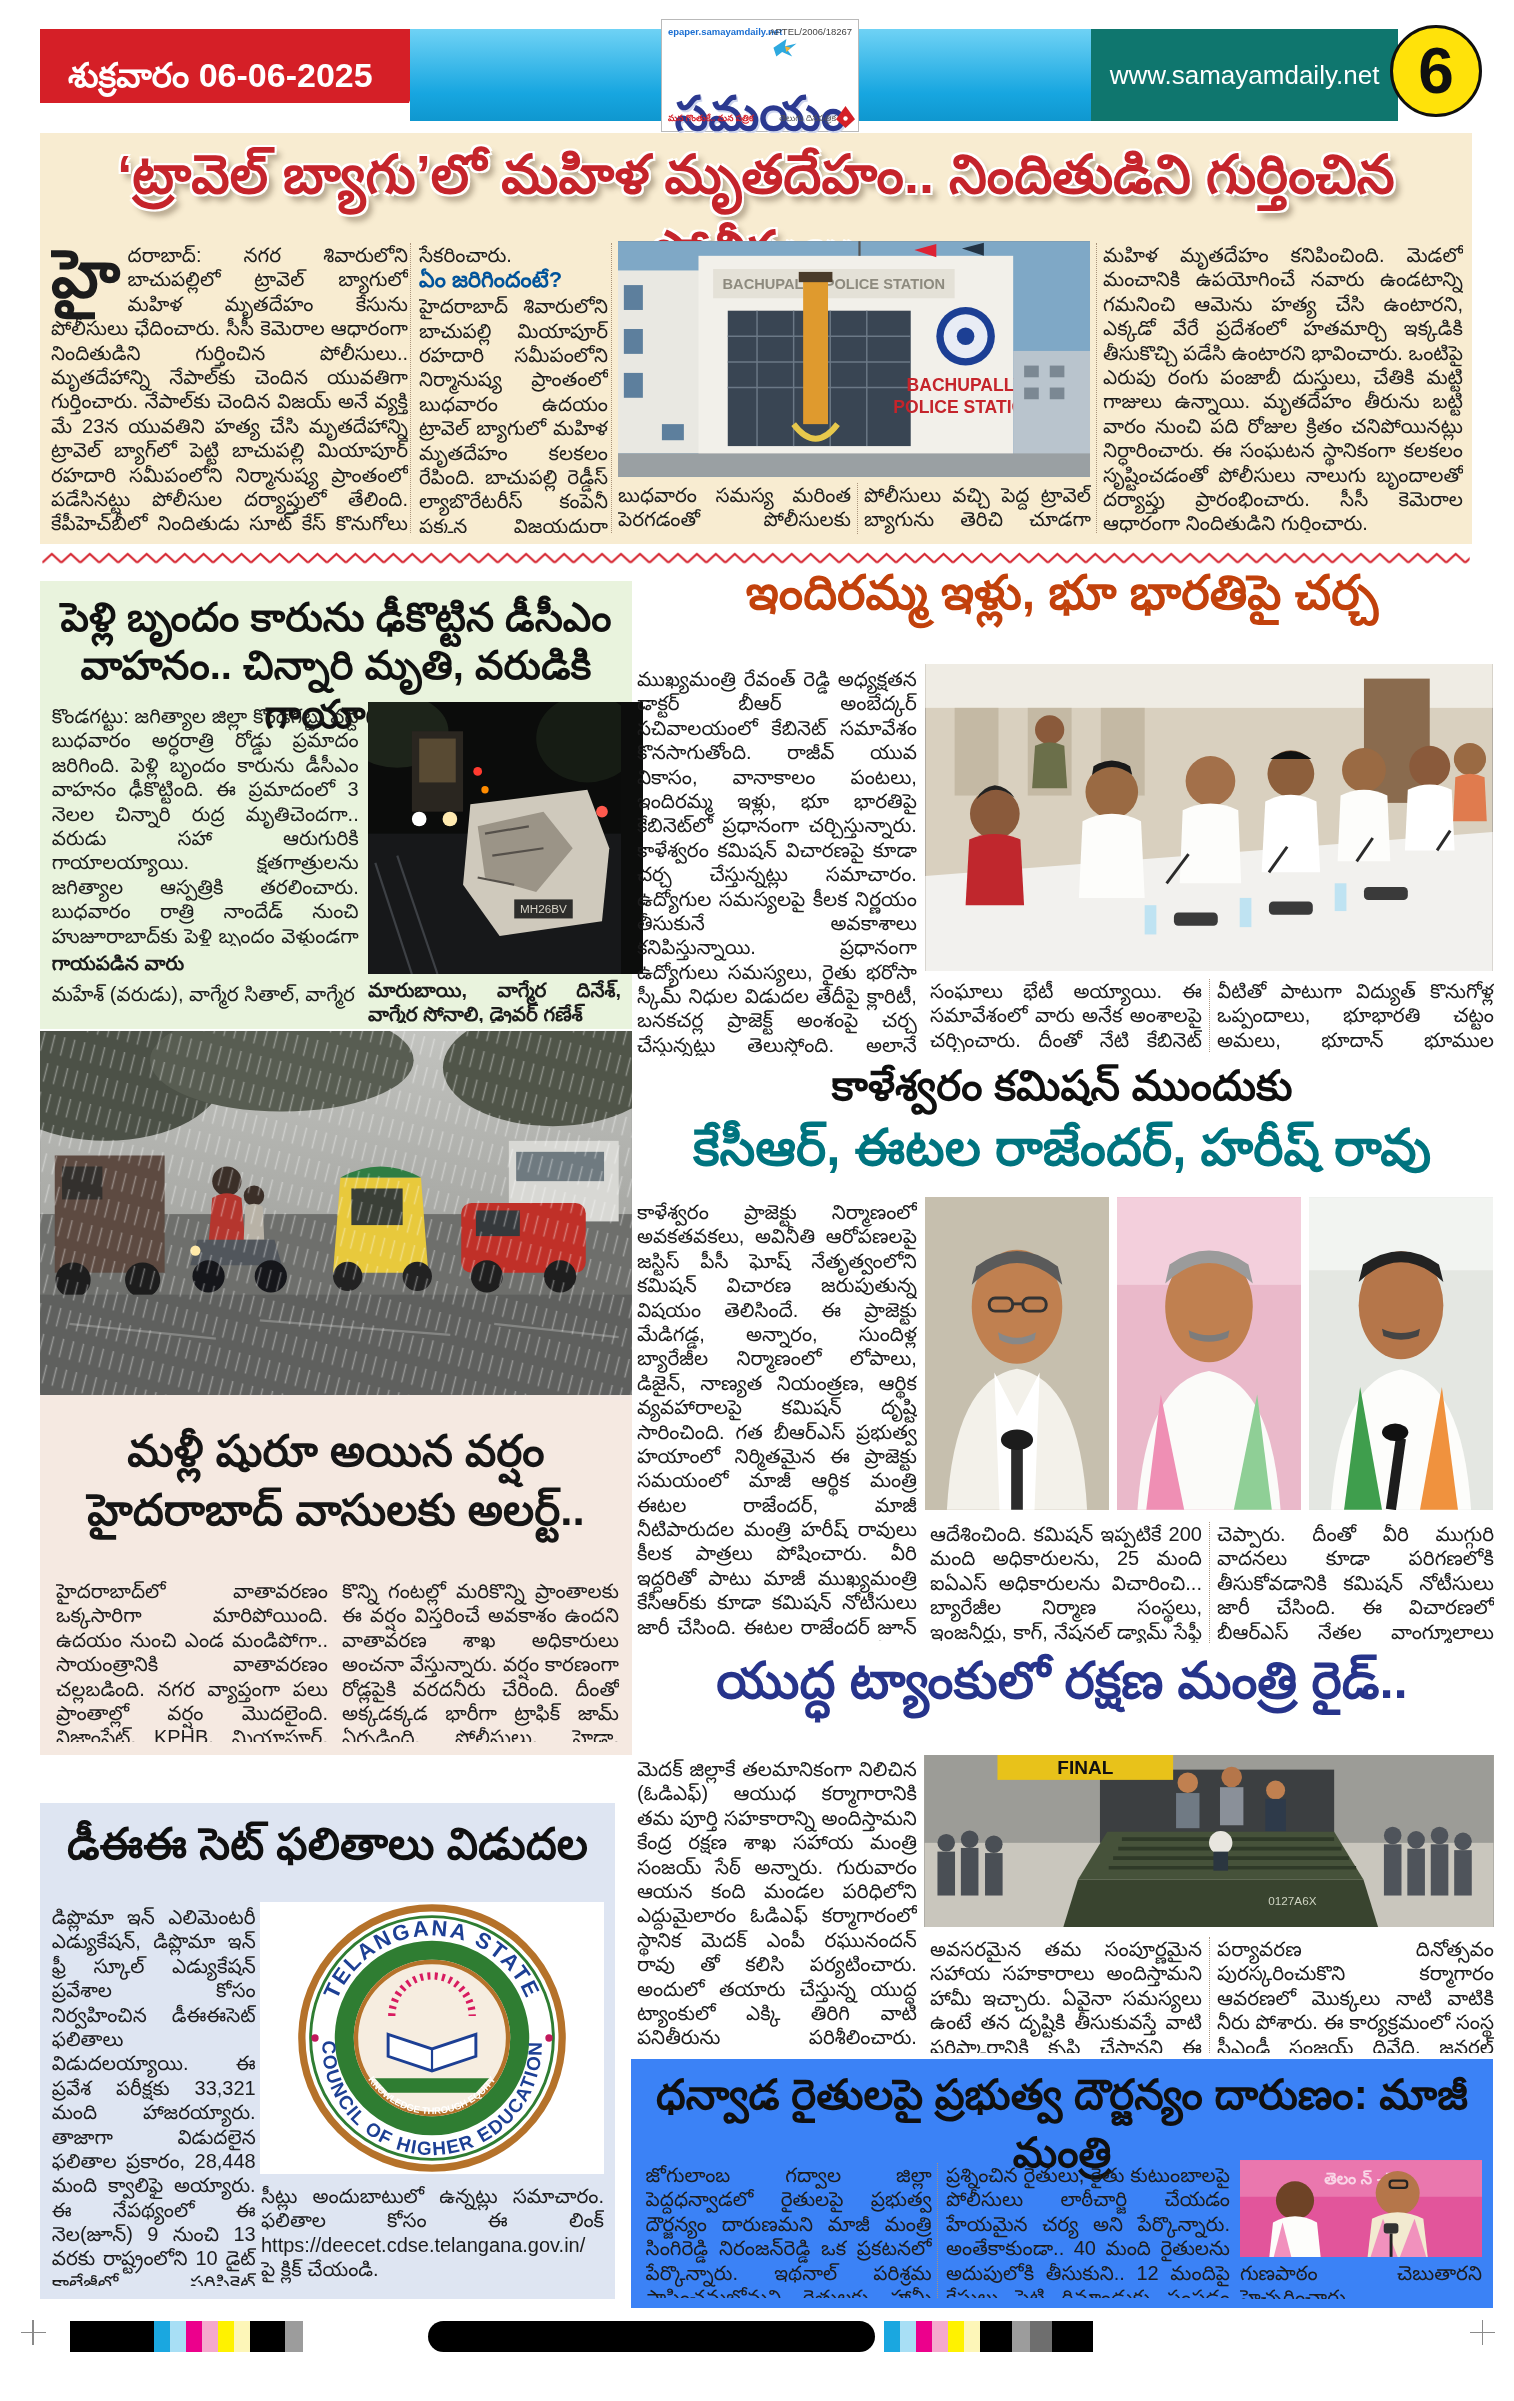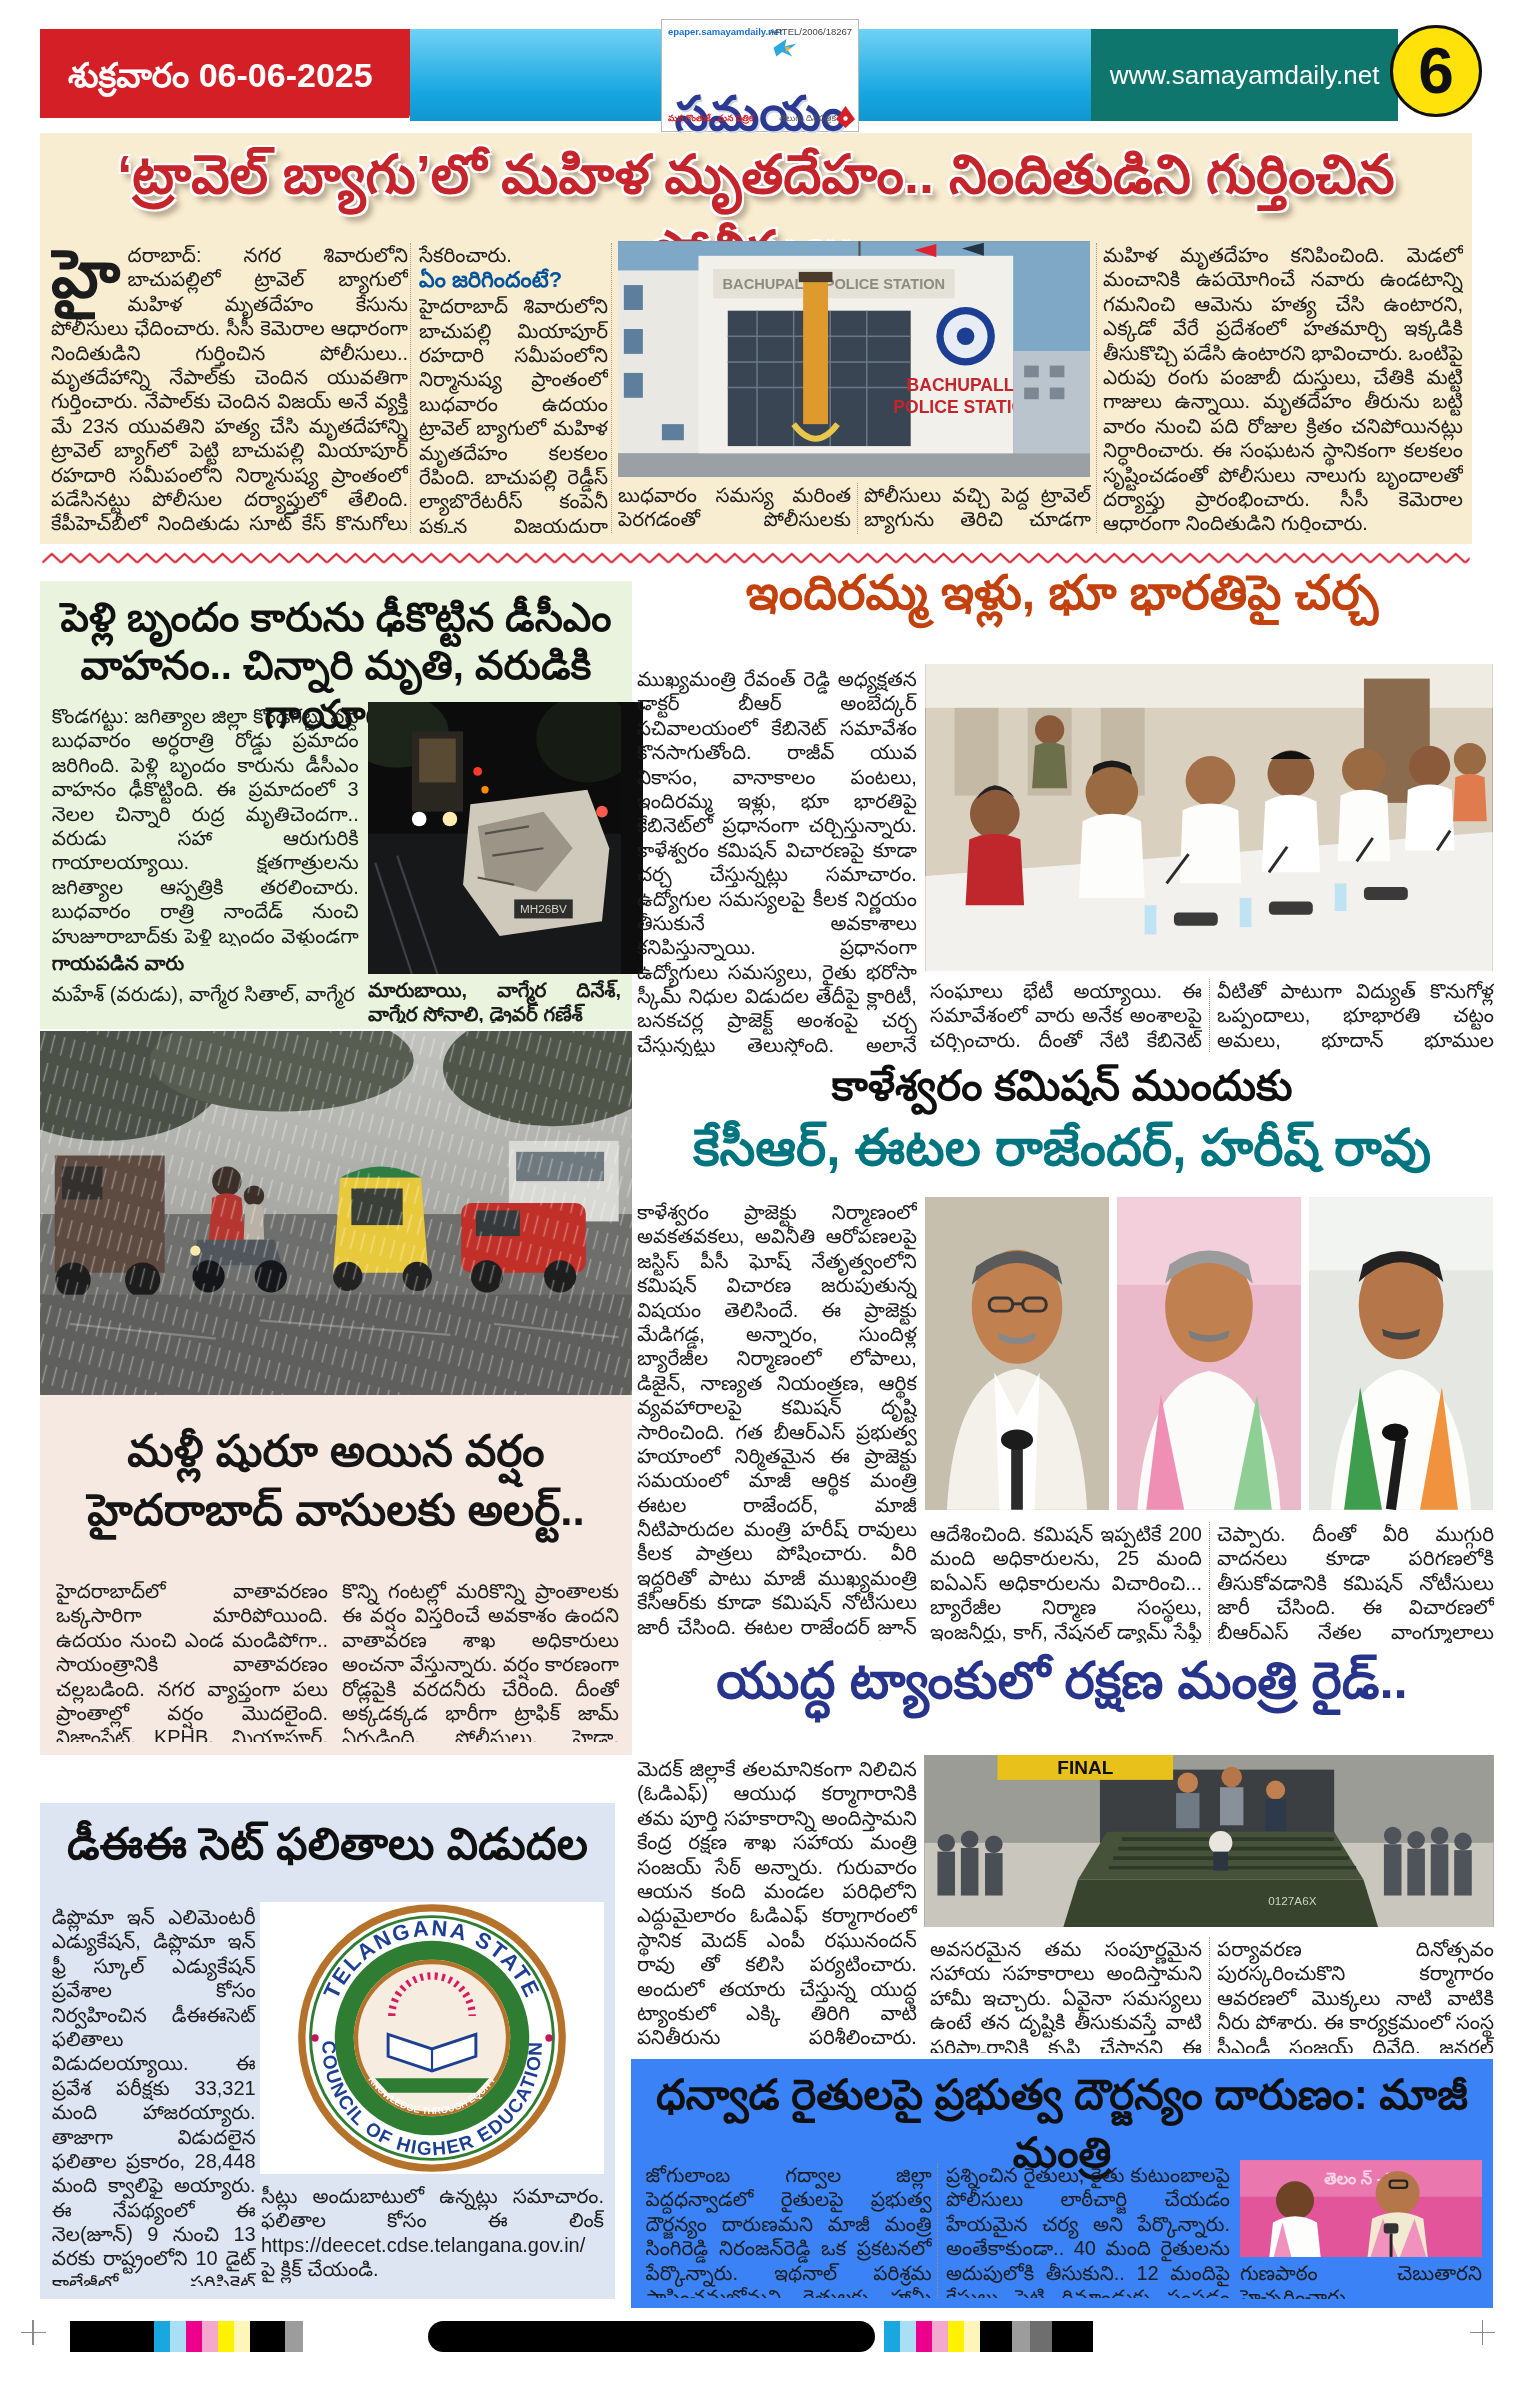--- a/index.html
+++ b/index.html
@@ -3,21 +3,21 @@
 <meta charset="utf-8">
 <style>
   html,body{margin:0;padding:0;background:#ffffff;}
   .page{position:relative;width:1515px;height:2401px;background:#fff;overflow:hidden;
         font-family:"Liberation Sans","DejaVu Sans",sans-serif;color:#1c1c1c;}
   .abs{position:absolute;}
   .col{position:absolute;font-size:20px;line-height:1.22;text-align:justify;overflow:hidden;}
   .bold{font-weight:bold;}
   .vdot{position:absolute;border-left:1.5px dotted #a9937b;width:0;}
   
-  .hdr-red{left:40px;top:29px;width:401px;height:89px;background:#d51f27;
+  .hdr-red{left:40px;top:29px;width:401px;height:74px;background:#d51f27;
            clip-path:polygon(0 0,100% 0,92% 100%,0 100%);}
   .hdr-red span{position:absolute;left:28px;top:0;line-height:92px;color:#fff;font-size:34px;font-weight:bold;}
   .hdr-cyan{left:410px;top:29px;width:988px;height:92px;background:linear-gradient(#6fd2f5 0%,#17a6e0 70%,#0f97cf 100%);}
   .hdr-blue{left:1091px;top:29px;width:307px;height:92px;background:#0f766e;color:#fff;
             font-size:26px;text-align:center;line-height:92px;}
   .hdr-logo{left:661px;top:19px;width:196px;height:111px;background:#fff;border:0.7px solid #b9b9b9;}
   .hl-row{position:absolute;left:5.9px;right:5.9px;font-size:9.5px;}
   .hl-url{top:5.9px;color:#1b6fd2;font-weight:bold;}
   .hl-reg{top:5.9px;right:5.9px;left:auto;color:#444;}
   .hl-name{position:absolute;left:0;right:0;top:22px;text-align:center;color:#2b3990;font-size:48px;font-weight:bold;

